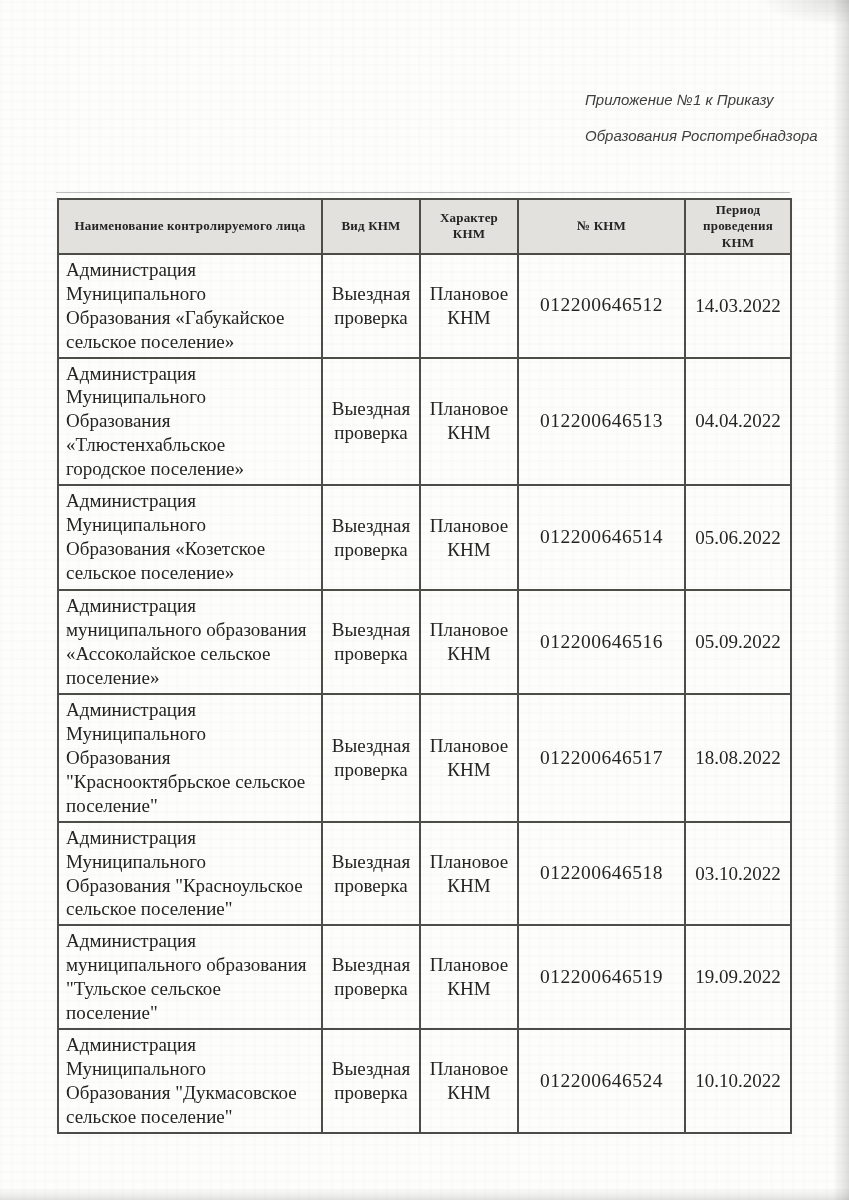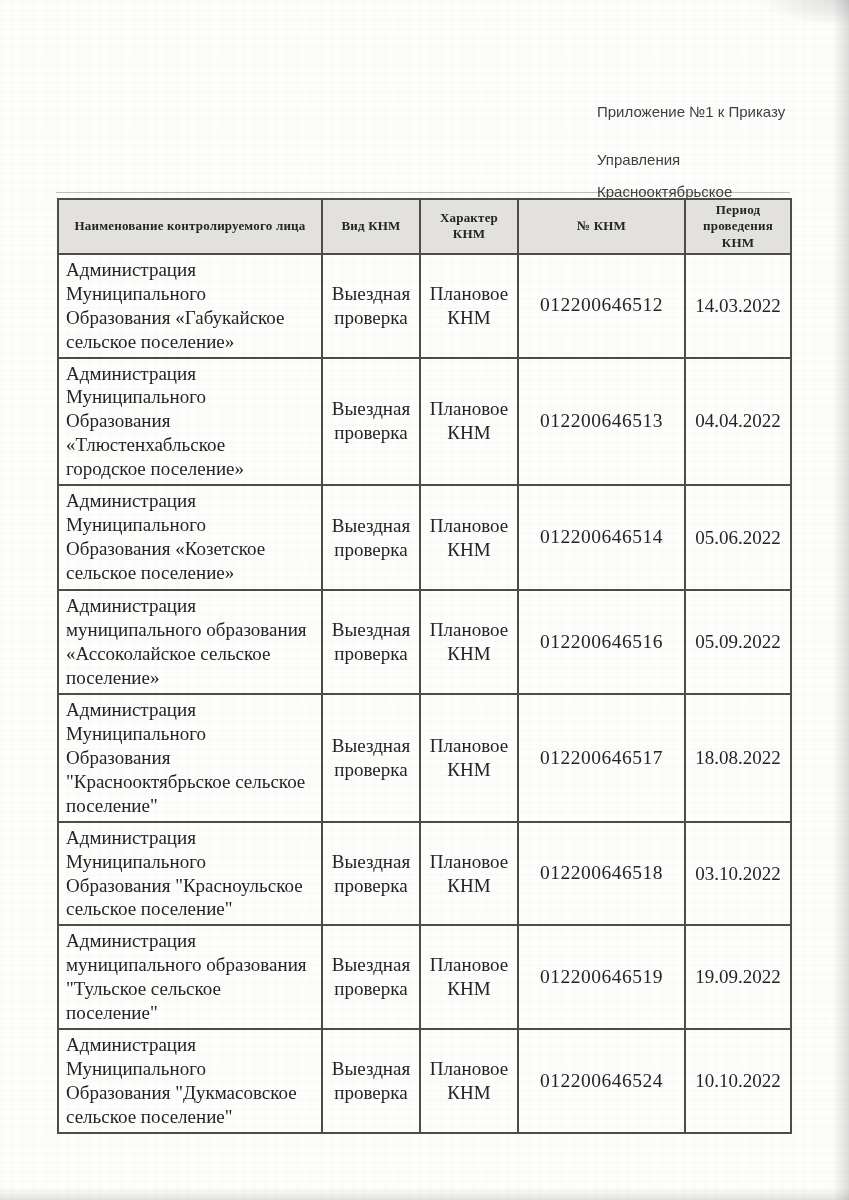--- a/index.html
+++ b/index.html
@@ -17,21 +17,21 @@
   .edge-bottom{position:absolute;bottom:0;left:0;width:100%;height:12px;
     background:linear-gradient(to bottom, rgba(0,0,0,0), rgba(90,90,90,0.16));}
   .corner-shade{position:absolute;top:0;right:0;width:90px;height:26px;
     background:radial-gradient(ellipse at top right, rgba(80,80,80,0.18), rgba(0,0,0,0) 70%);}
 
   .annotation{
     position:absolute;left:581px;top:80px;width:250px;
     font-family:"Liberation Sans", sans-serif;
     font-size:15px;line-height:32px;color:#3f3f3f;
   }
-  .annotation p{margin:16px;}
+  .annotation p{margin:4px;font-style:italic;}
 
   .table-echo{position:absolute;left:56px;top:192px;width:734px;height:1px;
     background:rgba(70,70,66,0.35);}
 
   table.knm{
     position:absolute;left:57px;top:198px;width:733px;
     border-collapse:collapse;table-layout:fixed;
     color:#242424;
   }
   table.knm col.c1{width:264px;}
@@ -71,21 +71,21 @@
 </style>
 </head>
 <body>
 
 <div class="page">
 
   <div class="corner-shade"></div>
 
   <div class="annotation">
     <p>Приложение №1 к Приказу</p>
-    <p>Управления Краснооктябрьское</p>
+    <p>Образования Роспотребнадзора</p>
   </div>
 
   <div class="table-echo"></div>
 
   <table class="knm">
     <colgroup>
       <col class="c1">
         <col class="c2">
         <col class="c3">
         <col class="c4">

